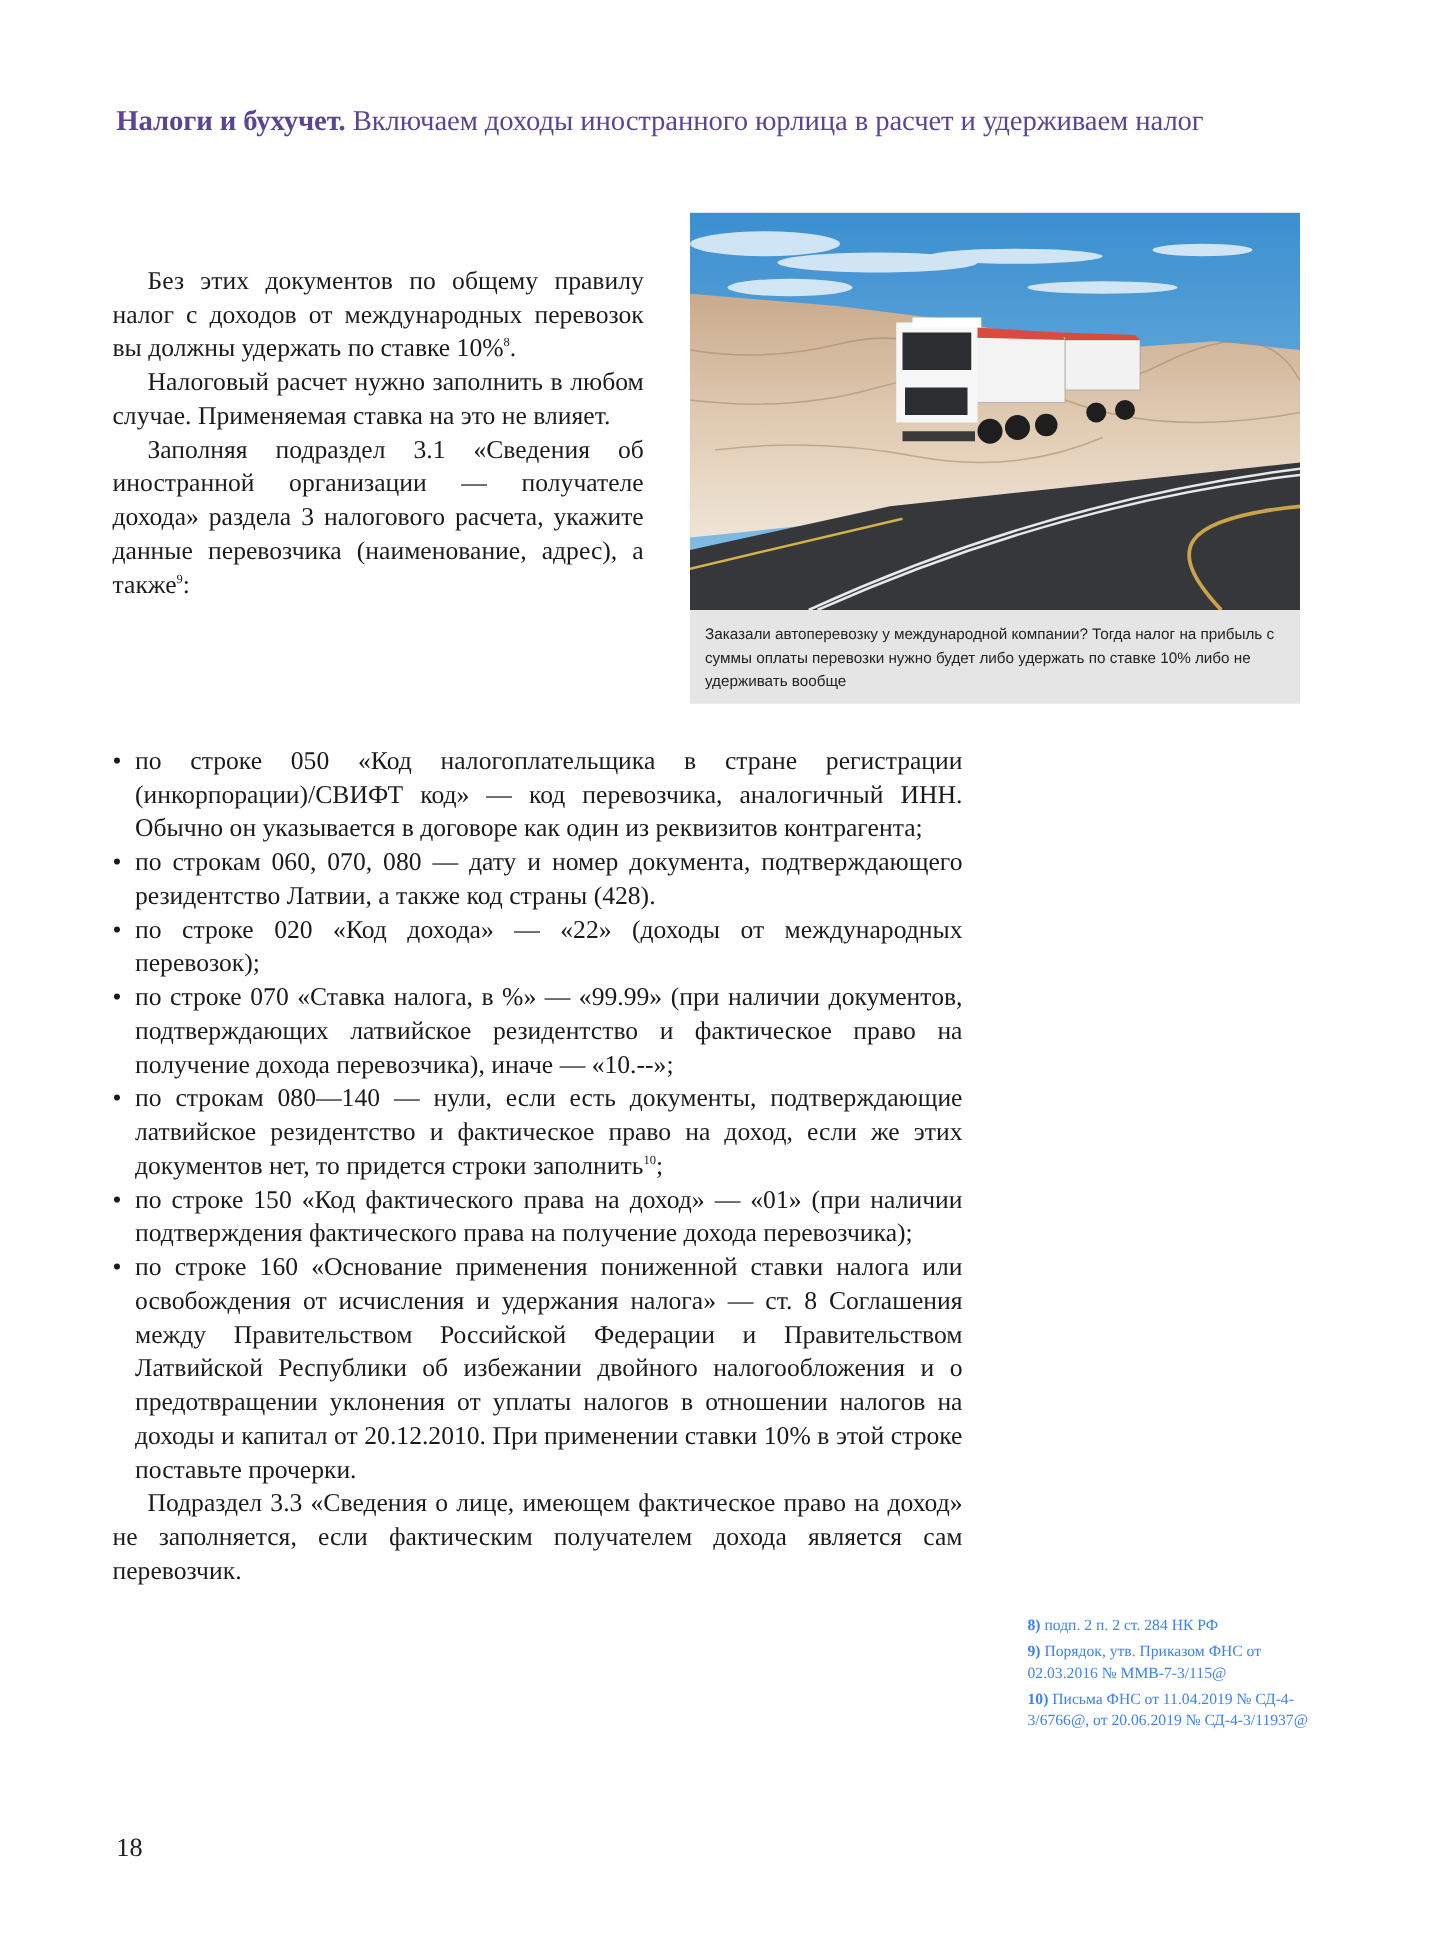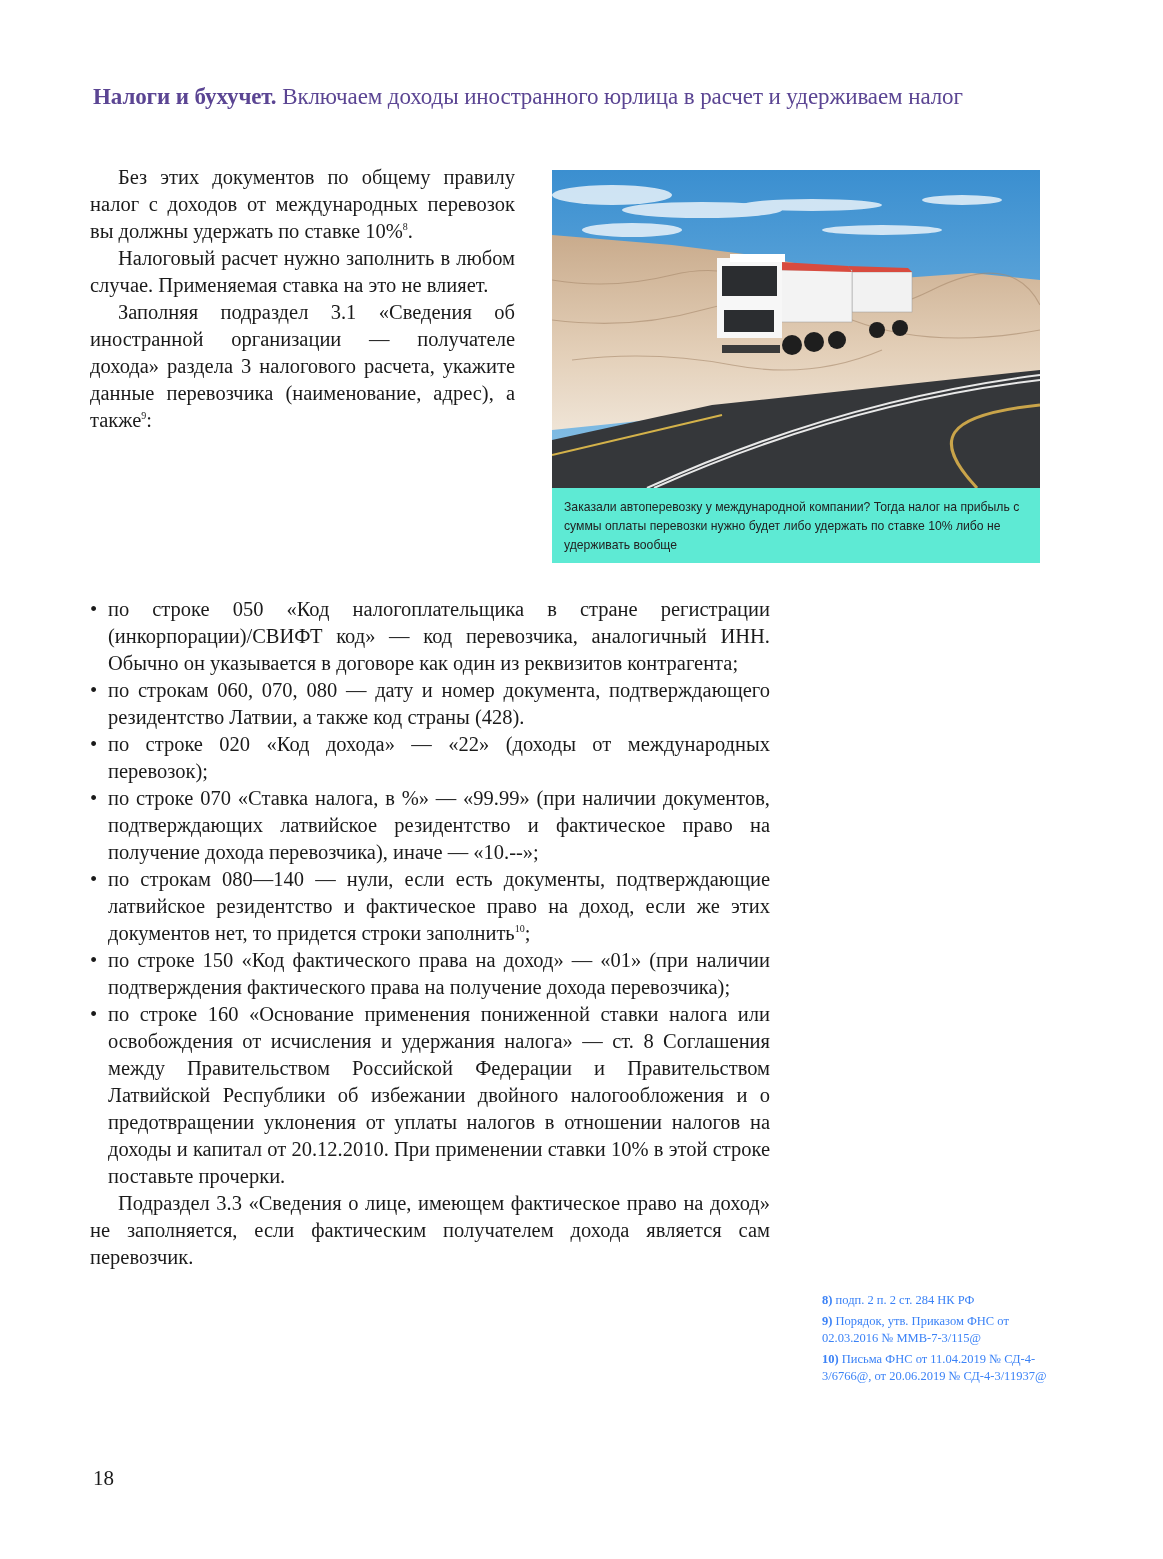--- a/index.html
+++ b/index.html
@@ -3,29 +3,29 @@
 <meta charset="utf-8">
 <style>
   html, body { margin: 0; padding: 0; background: #ffffff; }
   body { width: 1163px; height: 1559px; position: relative; overflow: hidden;
          font-family: "DejaVu Serif", "Liberation Serif", serif; color: #1a1a1a; }
   .header { position: absolute; left: 93px; top: 84px; font-size: 23px; color: #5b4593;
             font-family: "Liberation Serif", "DejaVu Serif", serif; white-space: nowrap; letter-spacing: -0.1px; }
   .header b { font-weight: bold; }
   .body-text { position: absolute; left: 90px; font-size: 20.5px; line-height: 27px;
                font-family: "Liberation Serif", "DejaVu Serif", serif; }
-  .col-narrow { width: 425px; }
+  .col-narrow { width: 425px; margin-top: 48px; }
   .col-wide { width: 680px; }
   p { margin: 0; text-align: justify; }
   p.ind { text-indent: 28px; }
   ul { margin: 0; padding: 0; list-style: none; }
   li { position: relative; padding-left: 18px; text-align: justify; }
   li::before { content: "•"; position: absolute; left: 0; top: 0; }
   sup { font-size: 10px; vertical-align: super; line-height: 0; }
-  .figure { position: absolute; left: 552px; top: 170px; width: 488px; height: 393px; background: #5eead4; }
+  .figure { position: absolute; left: 552px; top: 170px; width: 488px; height: 393px; background: #e5e5e5; }
   .photo { position: absolute; left: 0; top: 0; width: 488px; height: 318px; overflow: hidden; }
   .caption { position: absolute; left: 12px; top: 328px; width: 470px; font-family: "Liberation Sans", "DejaVu Sans", sans-serif;
              font-size: 12.2px; line-height: 19px; color: #222; }
   .footnotes { position: absolute; left: 822px; top: 1292px; width: 240px; font-size: 12.5px; line-height: 17.5px;
                font-family: "Liberation Serif", "DejaVu Serif", serif; color: #3b82f6; }
   .footnotes .fn { margin-bottom: 3px; }
   .page-number { position: absolute; left: 93px; top: 1466px; font-size: 21px; font-family: "Liberation Serif", "DejaVu Serif", serif; }
 </style>
 </head>
 <body>

